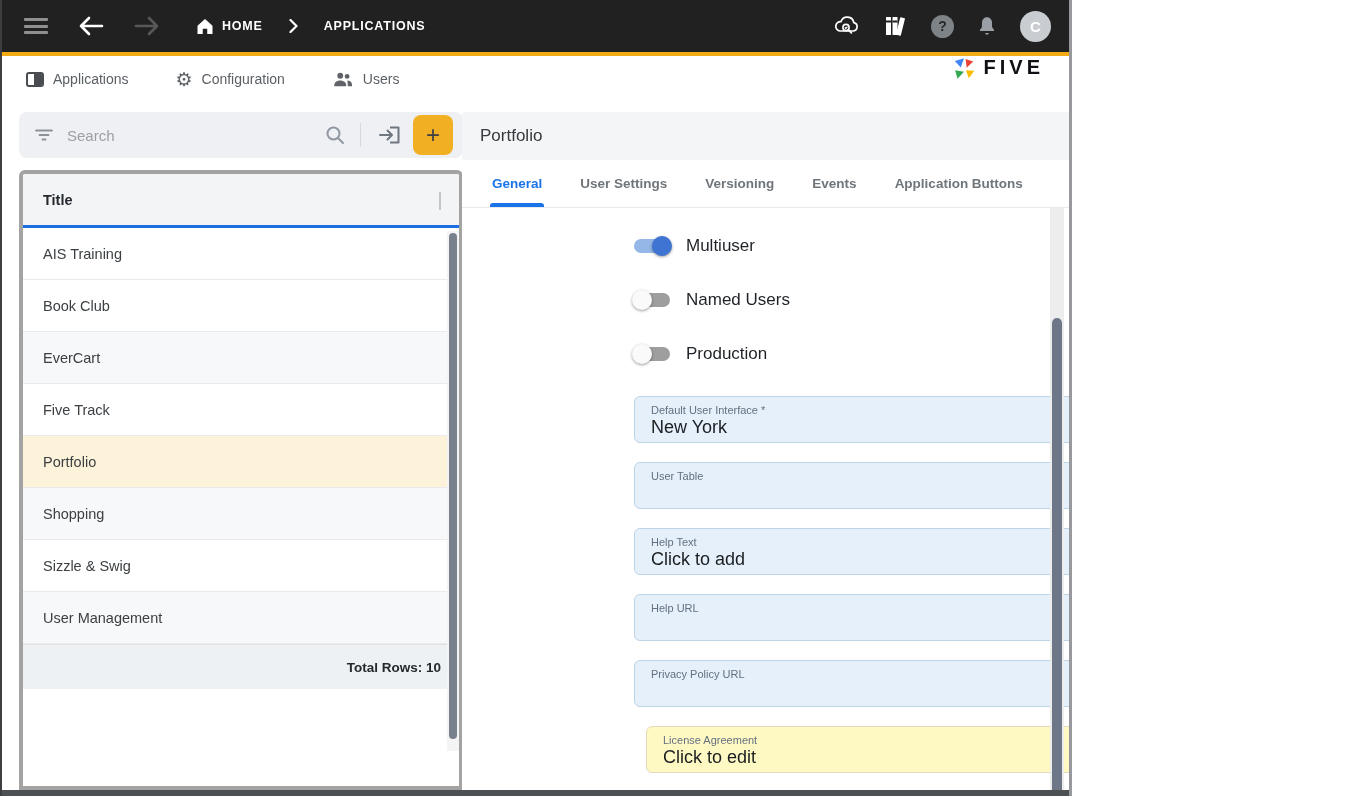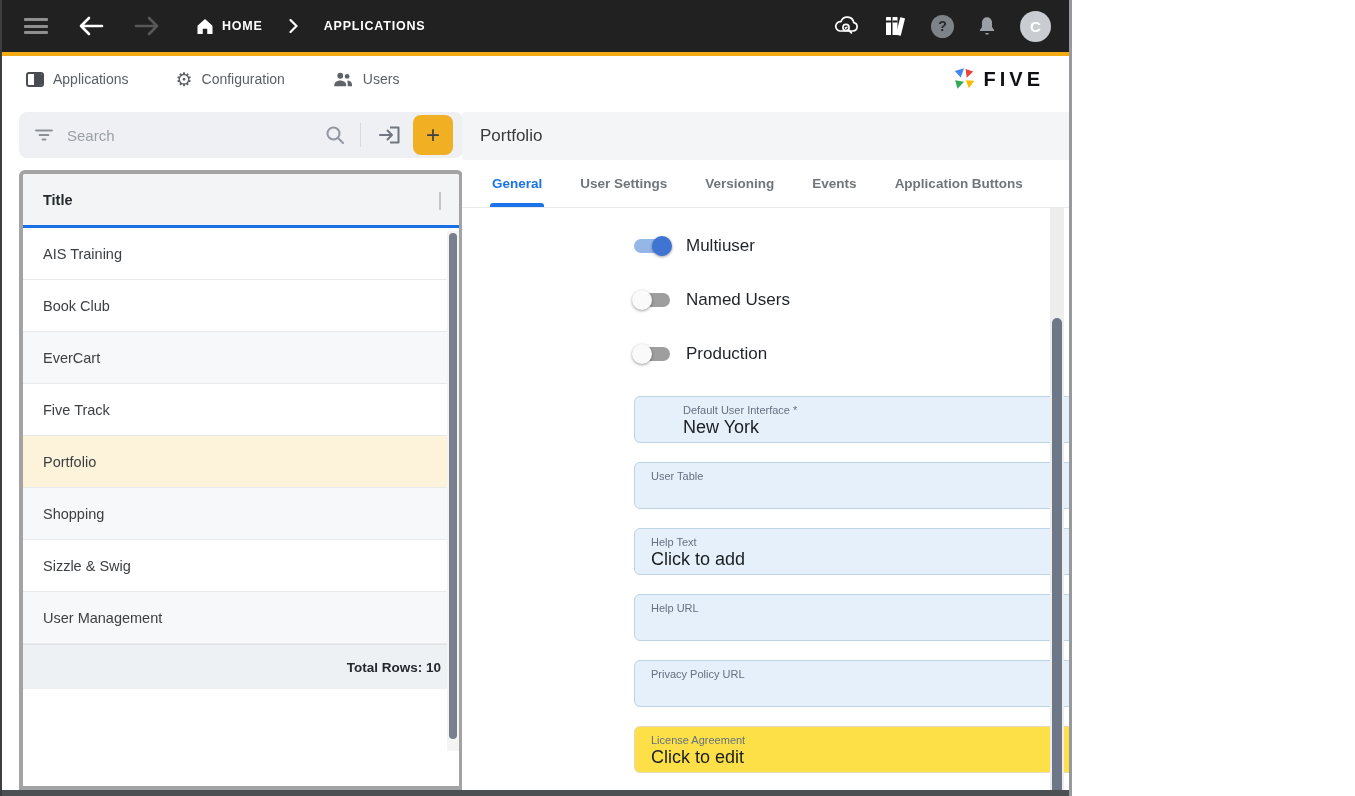--- a/index.html
+++ b/index.html
@@ -25,21 +25,21 @@
 
   
   .accent { position:absolute; left:0; top:52px; right:0; height:4px; background:#f2ab13; }
   .toolbar { position:absolute; left:0; top:56px; right:0; height:46px; background:#fff;
              display:flex; align-items:center; padding-left:24px; gap:47px; }
   .tool-tab { display:flex; align-items:center; gap:9px; cursor:pointer; }
   .tool-tab .lbl { font-size:14px; color:#5a5f64; font-weight:500; }
   .apps-glyph { width:18px; height:15px; border:2px solid #494d52; border-radius:3px; position:relative; }
   .apps-glyph i { position:absolute; right:0; top:0; bottom:0; width:58%; background:#494d52; border-radius:0 1px 1px 0; }
   .gear-glyph { font-size:19px; color:#5f6368; line-height:1; }
-  .logo { position:absolute; right:25px; top:56px; height:46px; display:flex; align-items:center; gap:7px; }
+  .logo { position:absolute; right:25px; top:56px; height:46px; display:flex; gap:7px; }
   .logo-word { font-size:20px; font-weight:bold; letter-spacing:4px; color:#101114; }
 
   
   .left-panel { position:absolute; left:17px; top:112px; width:444px; bottom:6px; }
   .search-card { height:46px; background:#eef0f3; border-radius:8px; display:flex; align-items:center; padding:0 10px 0 16px; }
   .search-input { flex:1; border:none; outline:none; background:transparent; font-size:15px; color:#202124; margin-left:14px; font-family:"Liberation Sans", sans-serif; }
   .search-input::placeholder { color:#9aa0a6; }
   .v-div { width:1px; height:24px; background:#d5d9dd; margin:0 12px 0 14px; }
   .import-btn { width:34px; height:34px; display:flex; align-items:center; justify-content:center; cursor:pointer; }
   .add-btn { width:40px; height:40px; margin-left:6px; background:#f1b024; border-radius:8px; border:none;
@@ -74,25 +74,25 @@
   .toggle { position:relative; width:36px; height:14px; border-radius:7px; cursor:pointer; }
   .toggle .knob { position:absolute; top:-3px; width:20px; height:20px; border-radius:50%; box-shadow:0 1px 3px rgba(0,0,0,.4); }
   .toggle.on { background:#94b7e8; }
   .toggle.on .knob { right:-2px; background:#3f74d2; }
   .toggle.off { background:#9e9e9e; }
   .toggle.off .knob { left:-2px; background:#fafafa; }
   .toggle-row .tlabel { margin-left:16px; font-size:17px; color:#1f2328; }
 
   .field { position:relative; width:542px; height:47px; border-radius:6px; margin-bottom:19px;
            background:#e6f0fa; border:1px solid #bdd3e6; cursor:pointer; }
-  .field.yellow { background:#fde047; border-color:#e3d9bd; }
+  .field.yellow { background:#fef9c3; border-color:#e3d9bd;margin-left:12px; }
   .field .flabel { font-size:11px; color:#647081; margin:7px 0 1px 16px; }
   .field .fvalue { font-size:18px; color:#1b1e21; margin-left:16px; }
   .field .ficons { position:absolute; right:14px; top:0; bottom:0; display:flex; align-items:center; gap:12px; }
-  .first-field { margin-top:24px;padding-left:32px; }
+  .first-field { margin-top:24px; }
 
   .right-scroll { position:absolute; right:5px; top:208px; width:14px; bottom:6px; background:#ededee; }
   .right-scroll .thumb { position:absolute; left:2px; top:110px; bottom:0; width:10px; background:#6e7787; border-radius:5px 5px 0 0; }
 
   .annot-arrow { position:absolute; left:1288px; top:142px; pointer-events:none; }
 
   .bottom-edge { position:absolute; left:0; right:0; bottom:0; height:6px; background:#4c5052; }
   svg { display:block; }
 </style>
 </head>

